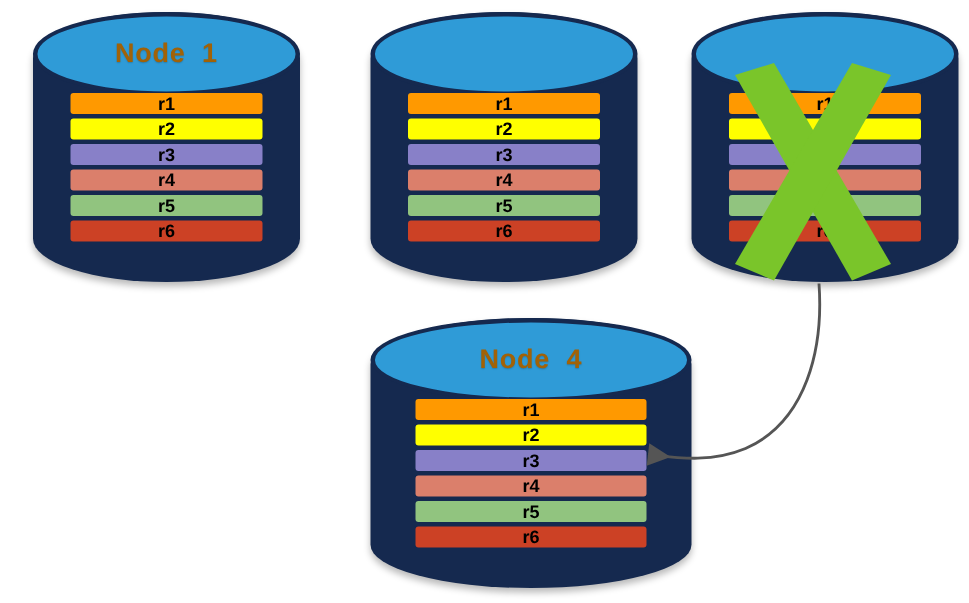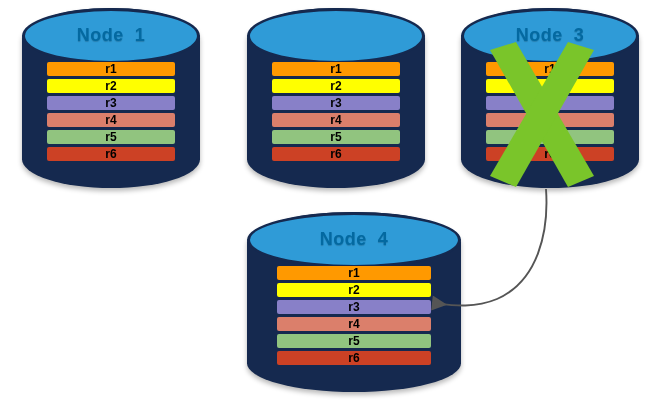--- a/index.html
+++ b/index.html
@@ -47,21 +47,21 @@
   }
   .node-title {
     position: absolute;
     left: 0;
     top: 0;
     width: 100%;
     height: 31%;
     display: flex;
     align-items: center;
     justify-content: center;
-    color: #0369a1;
+    color: #a16207;
     font-weight: bold;
     font-size: 18px;
     letter-spacing: 0.5px;
     text-shadow: 0 1px 1px rgba(0,0,0,0.18);
     white-space: pre;
   }
   .rows {
     position: absolute;
     left: 14%;
     width: 72%;
@@ -126,21 +126,20 @@
       <div class="row" style="background:#8880c8;">r3</div>
       <div class="row" style="background:#db7f6b;">r4</div>
       <div class="row" style="background:#91c47f;">r5</div>
       <div class="row" style="background:#cc4125;">r6</div>
     </div>
   </div>
 
   <div class="node" style="left:461px; top:8px; width:178px; height:180px;">
     <div class="node-body"></div>
     <div class="node-top"></div>
-    <div class="node-title">Node  3</div>
     <div class="rows">
       <div class="row" style="background:#ff9900;">r1</div>
       <div class="row" style="background:#ffff00;">r2</div>
       <div class="row" style="background:#8880c8;">r3</div>
       <div class="row" style="background:#db7f6b;">r4</div>
       <div class="row" style="background:#91c47f;">r5</div>
       <div class="row" style="background:#cc4125;">r6</div>
     </div>
   </div>
 

